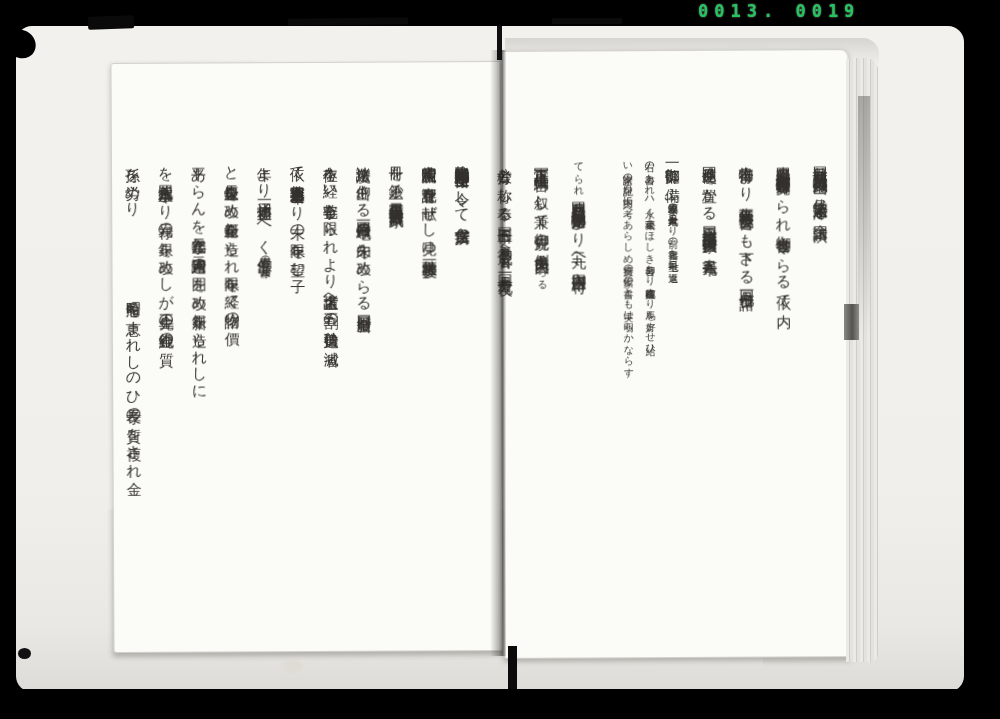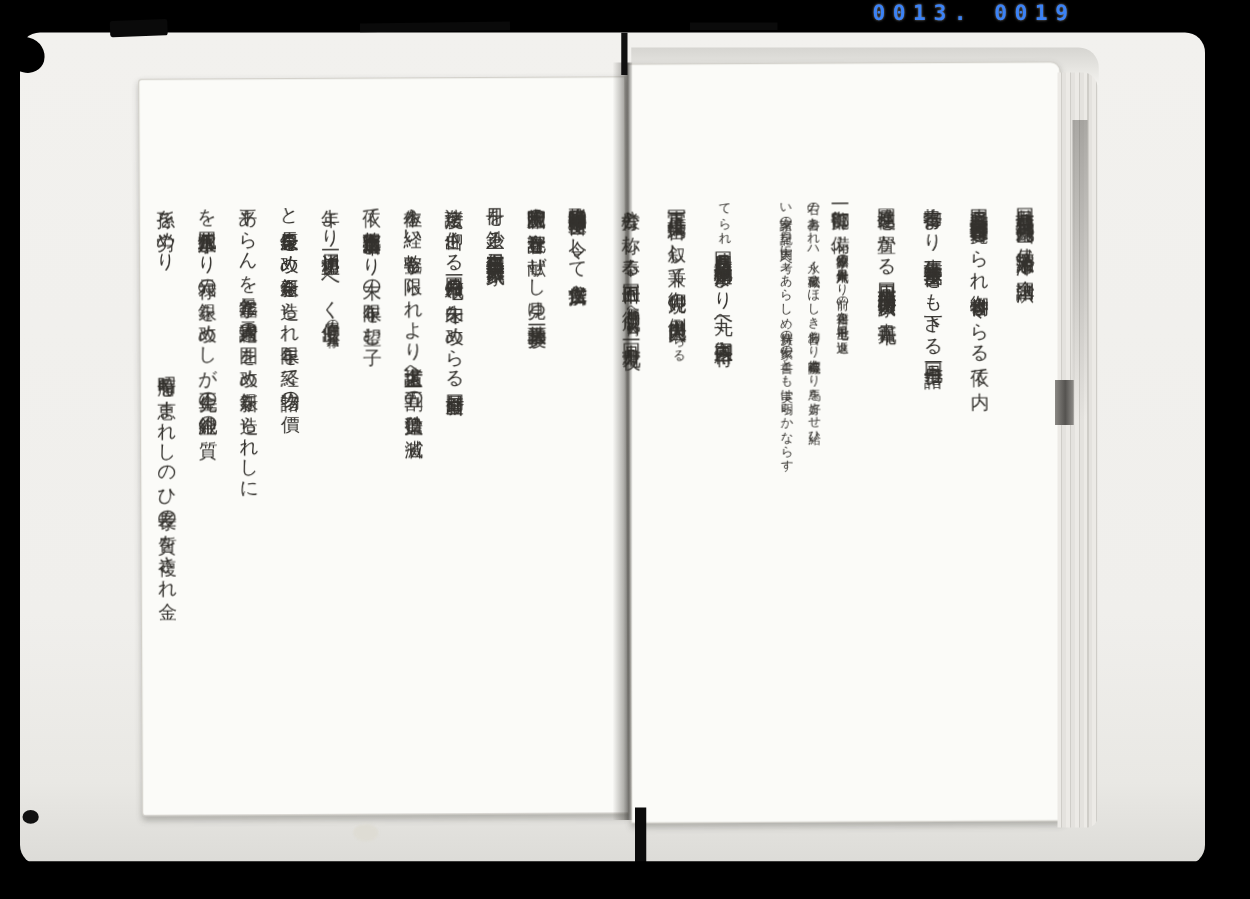--- a/index.html
+++ b/index.html
@@ -1,21 +1,21 @@
 <!DOCTYPE html>
 <html><head>
 <meta charset="utf-8">
 <style>
   html,body{margin:0;padding:0;background:#000;}
   .stage{position:relative;width:1000px;height:719px;background:#000;overflow:hidden;
          font-family:"DejaVu Serif",serif;}
   
   .counter{position:absolute;top:1px;left:698px;width:180px;height:22px;
            font-family:"DejaVu Sans Mono",monospace;font-size:17px;font-weight:bold;
-           color:#3b82f6;letter-spacing:6px;text-shadow:0 0 2px rgba(255,255,255,.55);}
+           color:#22c55e;letter-spacing:6px;text-shadow:0 0 2px rgba(255,255,255,.55);}
   
   .photo{position:absolute;left:16px;top:26px;width:948px;height:666px;border-radius:16px;
          background:linear-gradient(180deg,#f2f1ee 0%,#f0efec 70%,#e9e8e4 90%,#dcdbd7 100%);
          overflow:hidden;}
   .page-top-edge{position:absolute;left:489px;top:12px;width:374px;height:30px;
                  border-radius:0 16px 0 0;
                  background:linear-gradient(180deg,#d6d5d1 0%,#e6e5e1 55%,#f4f3f0 100%);}
   .page{position:absolute;background:#fbfbf8;border:1px solid #d3d1cb;
         box-shadow:0 3px 5px rgba(60,58,52,.30);}
   .left-page{left:96px;top:36px;width:388px;height:588px;transform:rotate(-.25deg);

